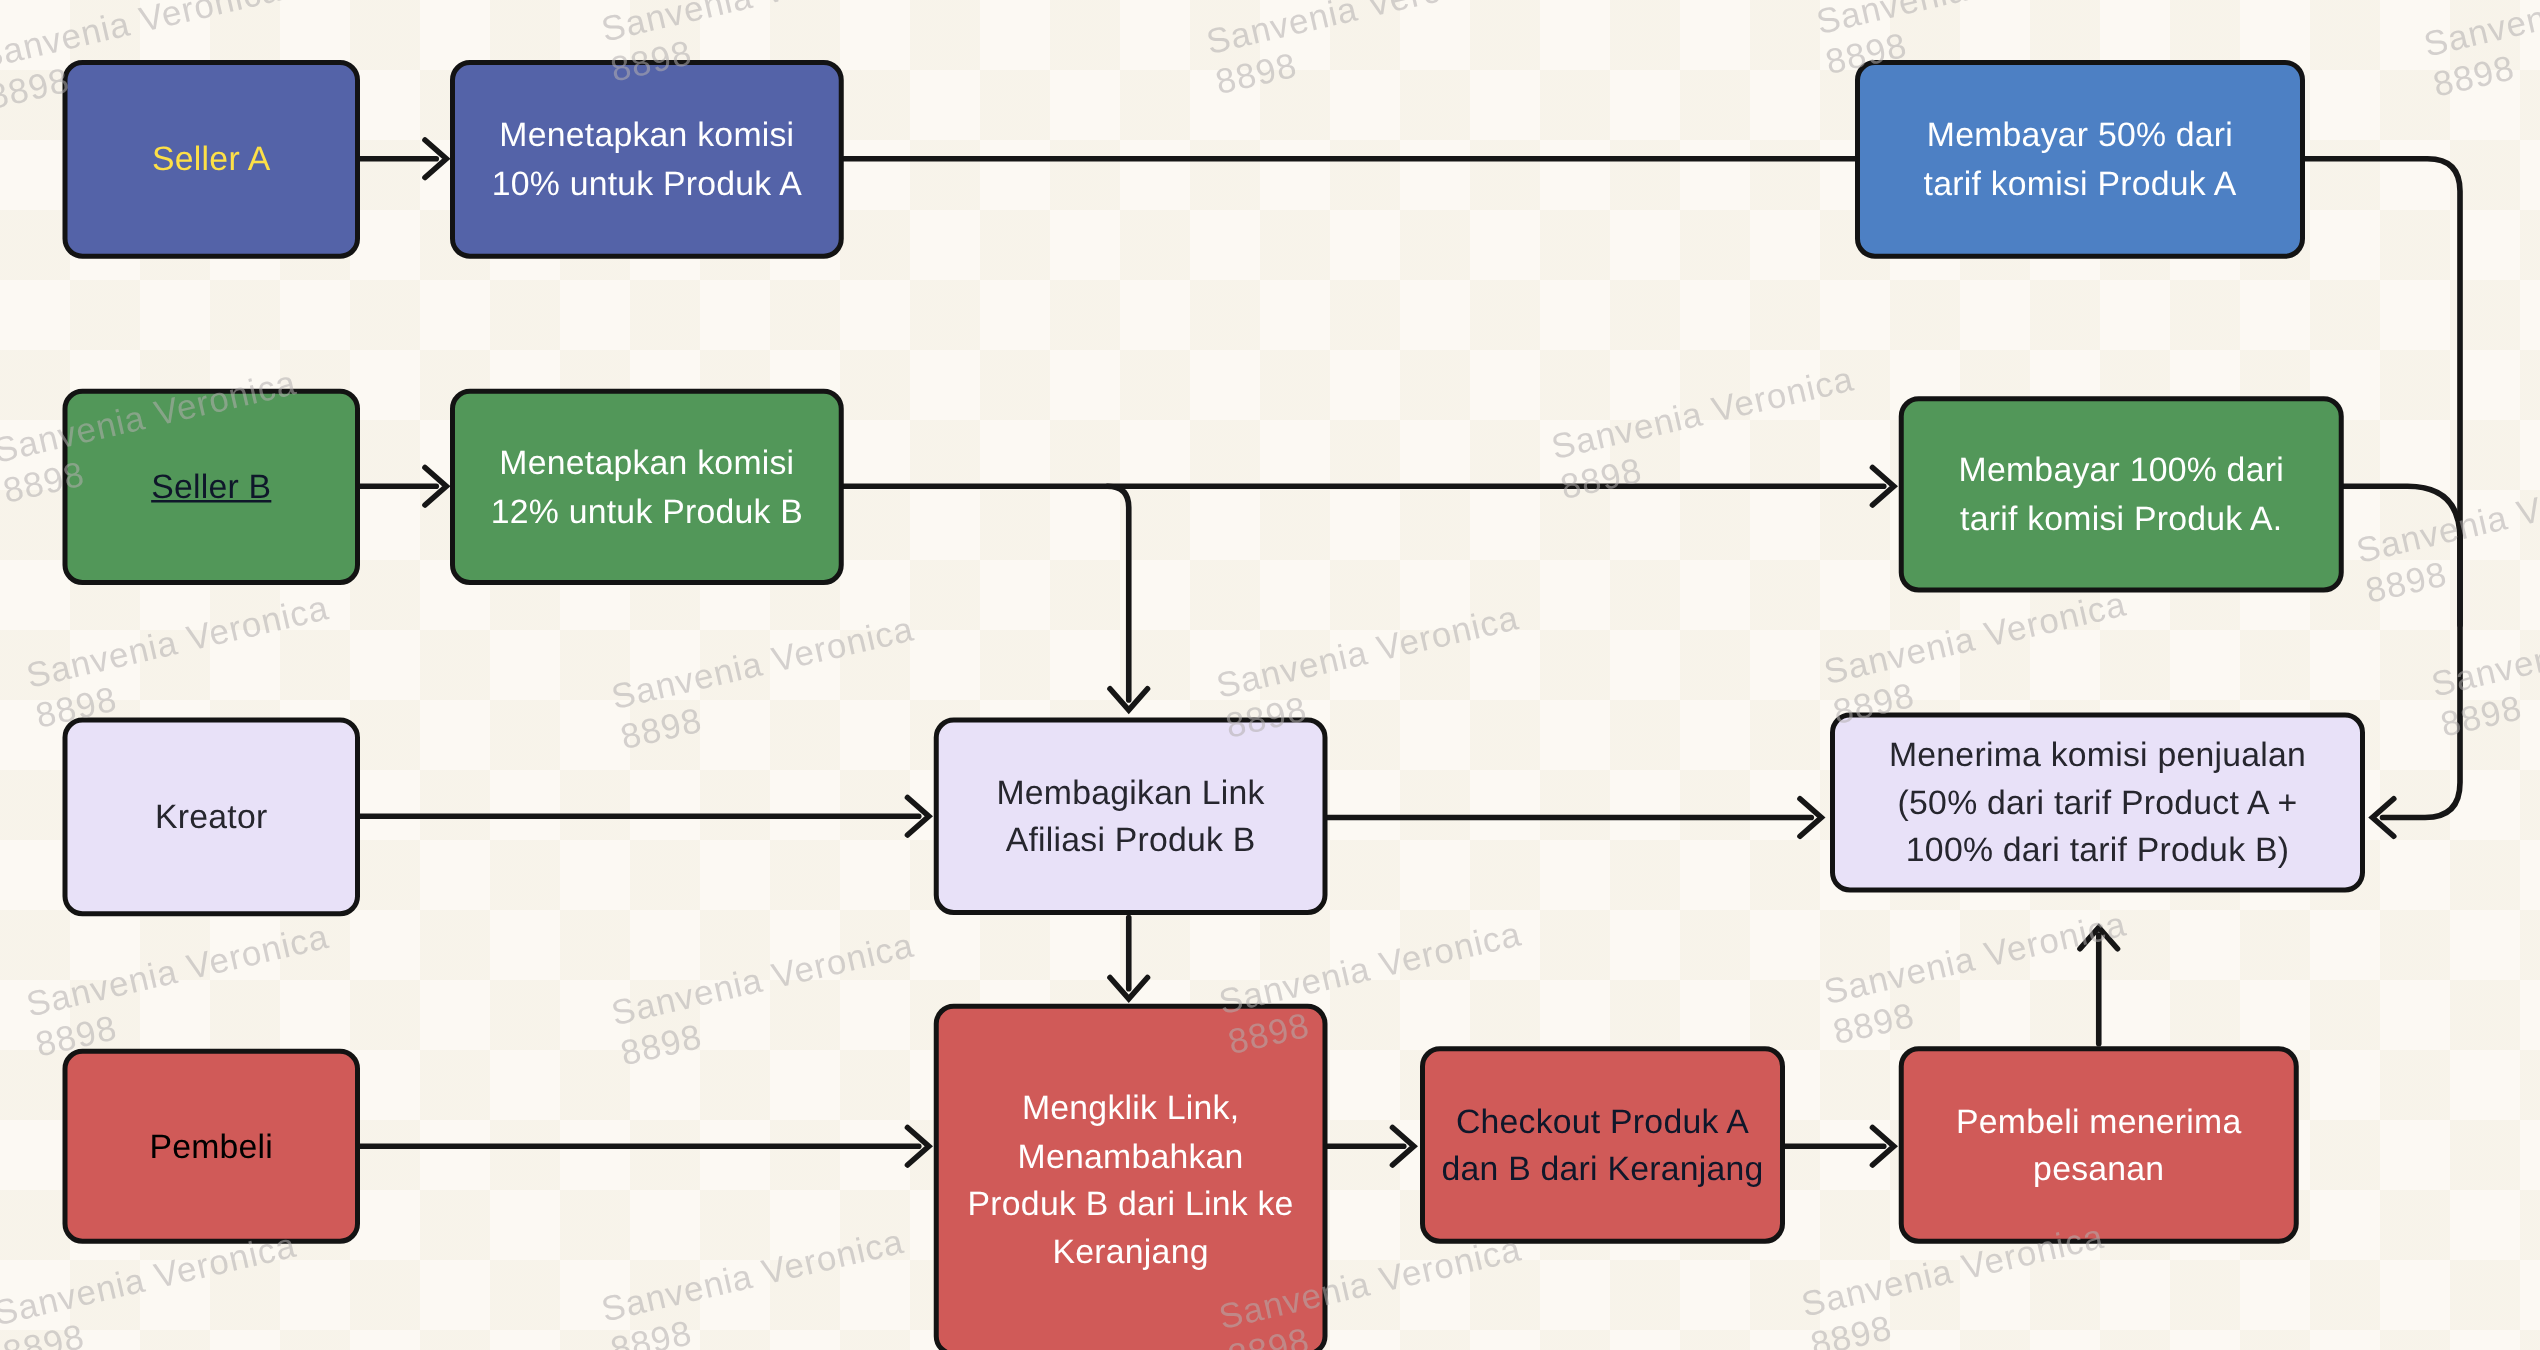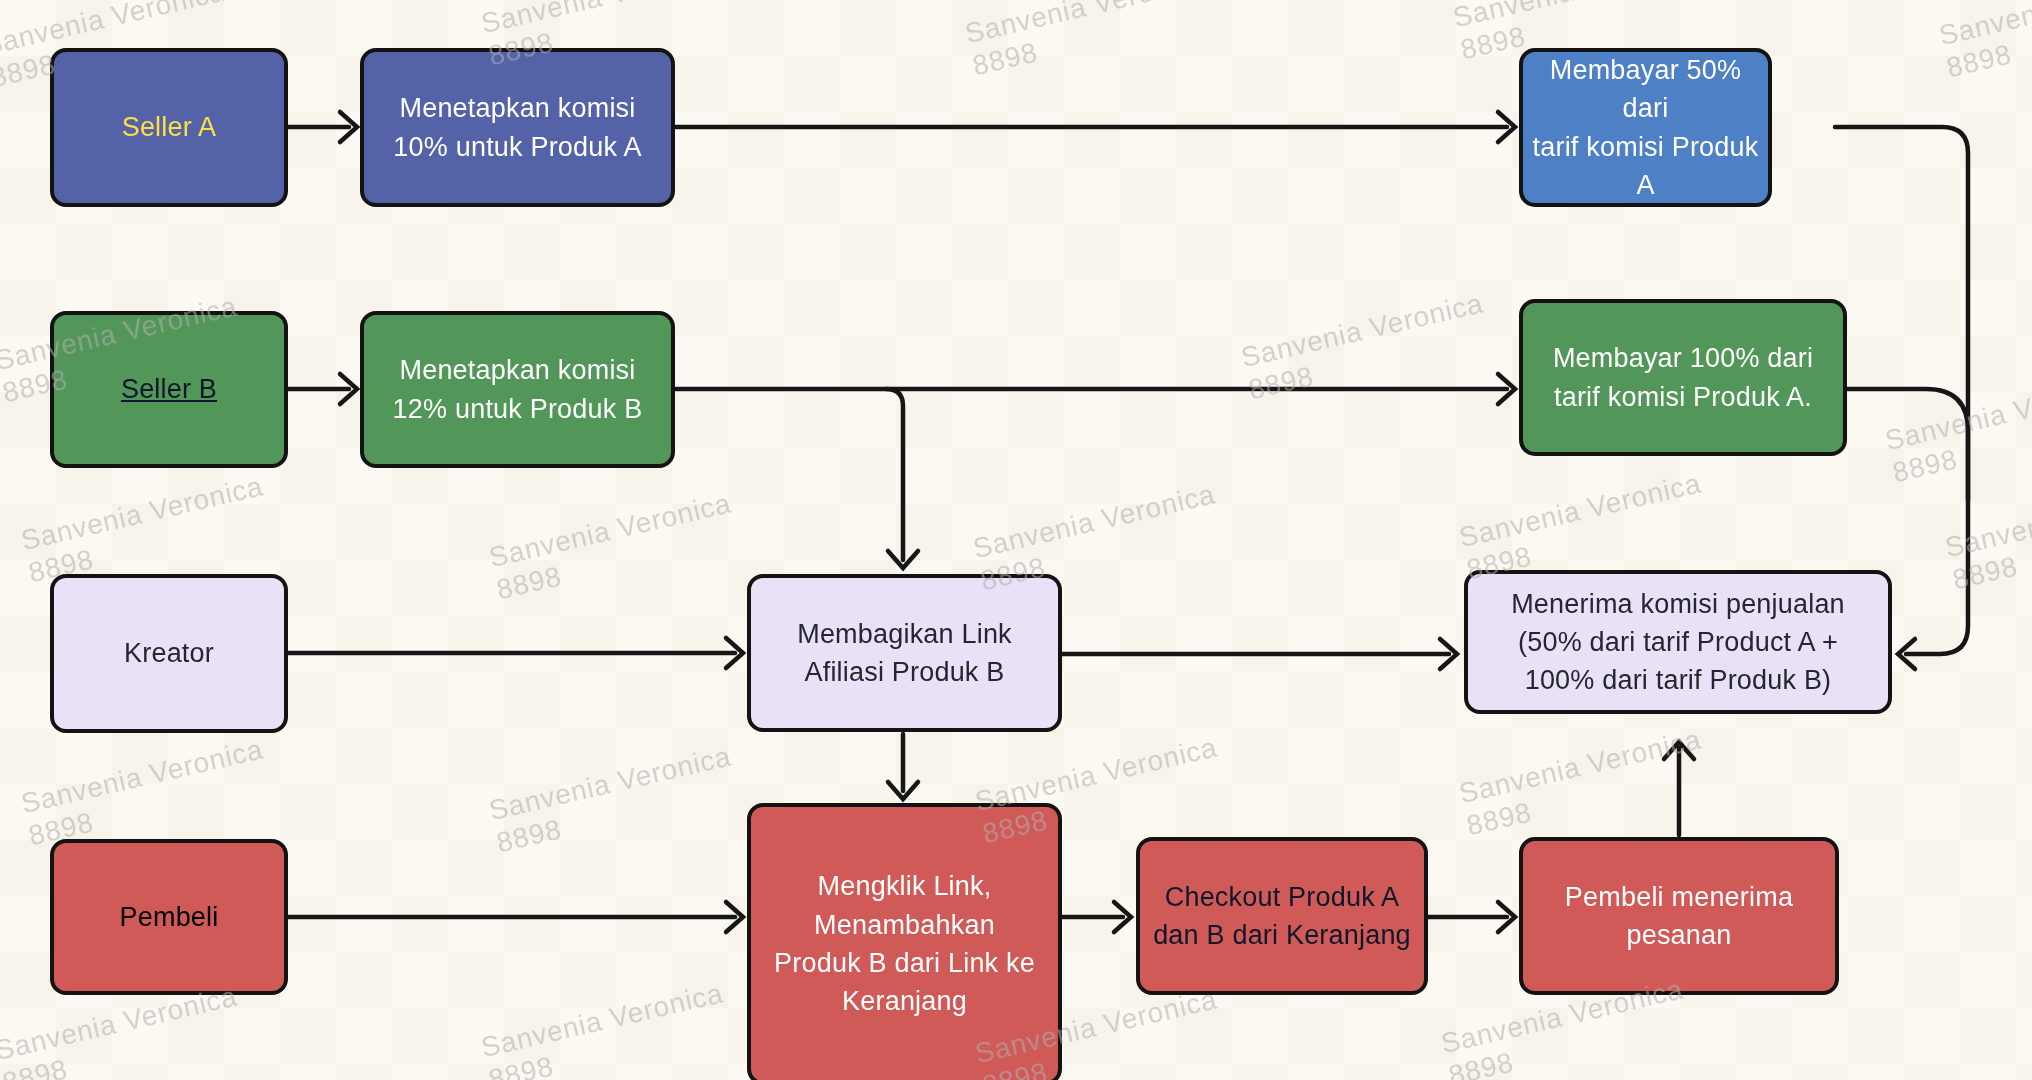--- a/index.html
+++ b/index.html
@@ -24,24 +24,24 @@
     text-align:center;
     font-size:27px;line-height:1.42;
     white-space:pre-line;
     padding:6px 6px;
     z-index:2;
     letter-spacing:0.2px;
   }
   
   .p0{left:50px;top:48px;width:238px;height:159px}
   .p1{left:360px;top:48px;width:315px;height:159px}
-  .p2{left:1519px;top:48px;width:253px;height:159px}
+  .p2{left:1484px;top:48px;width:360px;height:159px}
   .p3{left:50px;top:311px;width:238px;height:157px}
   .p4{left:360px;top:311px;width:315px;height:157px}
-  .p5{left:1519px;top:299px;width:328px;height:157px}
+  .p5{left:1519px;top:317px;width:356px;height:157px}
   .p6{left:50px;top:574px;width:238px;height:159px}
   .p7{left:747px;top:574px;width:315px;height:158px}
   .p8{left:1464px;top:570px;width:428px;height:144px}
   .p9{left:50px;top:839px;width:238px;height:156px}
   .p10{left:747px;top:803px;width:315px;height:282px}
   .p11{left:1136px;top:837px;width:292px;height:158px}
   .p12{left:1519px;top:837px;width:320px;height:158px}
   
   #watermark-layer{position:absolute;left:0;top:0;width:100%;height:100%;z-index:5;pointer-events:none;}
   .stamp{

